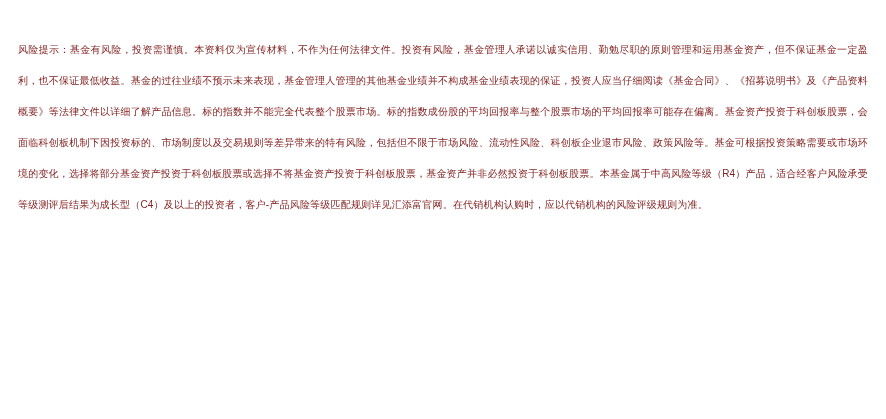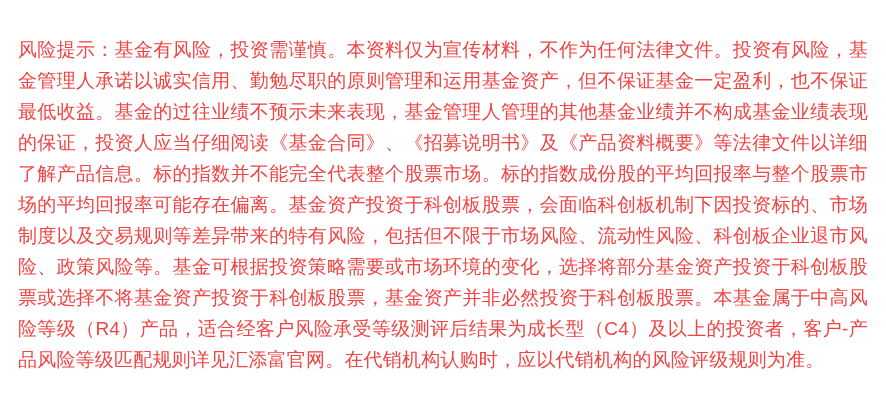--- a/index.html
+++ b/index.html
@@ -15,26 +15,26 @@
     overflow: hidden;
   }
   .disclaimer-page {
     box-sizing: border-box;
     width: 886px;
     height: 419px;
     padding: 14px 18px 0 18px;
     background: #ffffff;
   }
   .disclaimer-body {
-    font-size: 19px;
+    font-size: 10px;
     line-height: 31px;
     text-align: justify;
     text-justify: inter-ideograph;
     letter-spacing: 0.2px;
-    color: #ef4444;
+    color: #7f1d1d;
     word-break: break-all;
     margin-top: 20px;
   }
 </style>
 </head>
 <body>
 
 <div class="disclaimer-page">
   <p class="disclaimer-body">风险提示：基金有风险，投资需谨慎。本资料仅为宣传材料，不作为任何法律文件。投资有风险，基金管理人承诺以诚实信用、勤勉尽职的原则管理和运用基金资产，但不保证基金一定盈利，也不保证最低收益。基金的过往业绩不预示未来表现，基金管理人管理的其他基金业绩并不构成基金业绩表现的保证，投资人应当仔细阅读《基金合同》、《招募说明书》及《产品资料概要》等法律文件以详细了解产品信息。标的指数并不能完全代表整个股票市场。标的指数成份股的平均回报率与整个股票市场的平均回报率可能存在偏离。基金资产投资于科创板股票，会面临科创板机制下因投资标的、市场制度以及交易规则等差异带来的特有风险，包括但不限于市场风险、流动性风险、科创板企业退市风险、政策风险等。基金可根据投资策略需要或市场环境的变化，选择将部分基金资产投资于科创板股票或选择不将基金资产投资于科创板股票，基金资产并非必然投资于科创板股票。本基金属于中高风险等级（R4）产品，适合经客户风险承受等级测评后结果为成长型（C4）及以上的投资者，客户-产品风险等级匹配规则详见汇添富官网。在代销机构认购时，应以代销机构的风险评级规则为准。</p>
 </div>

